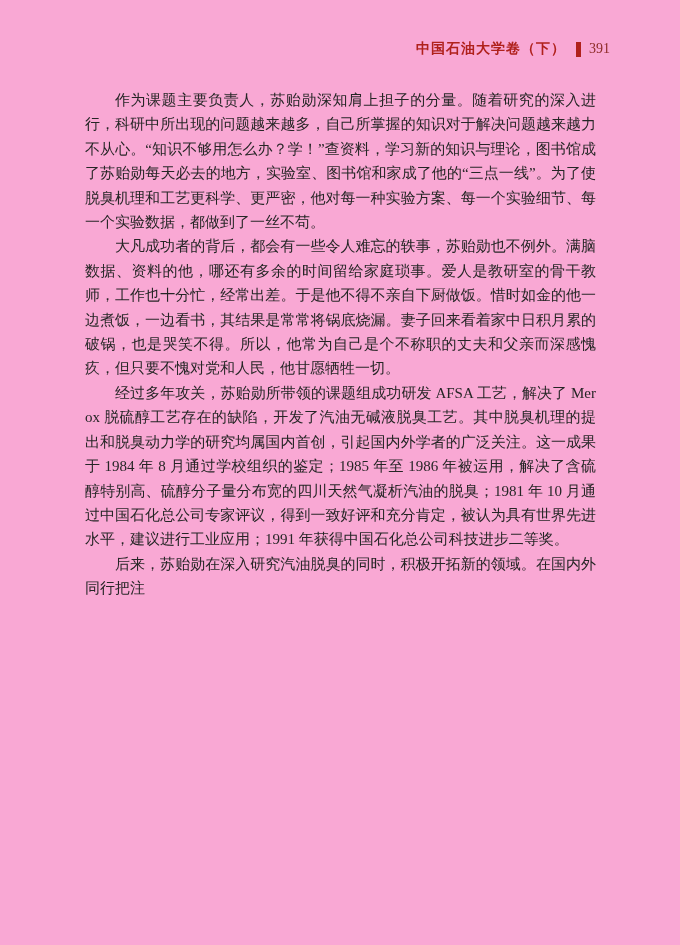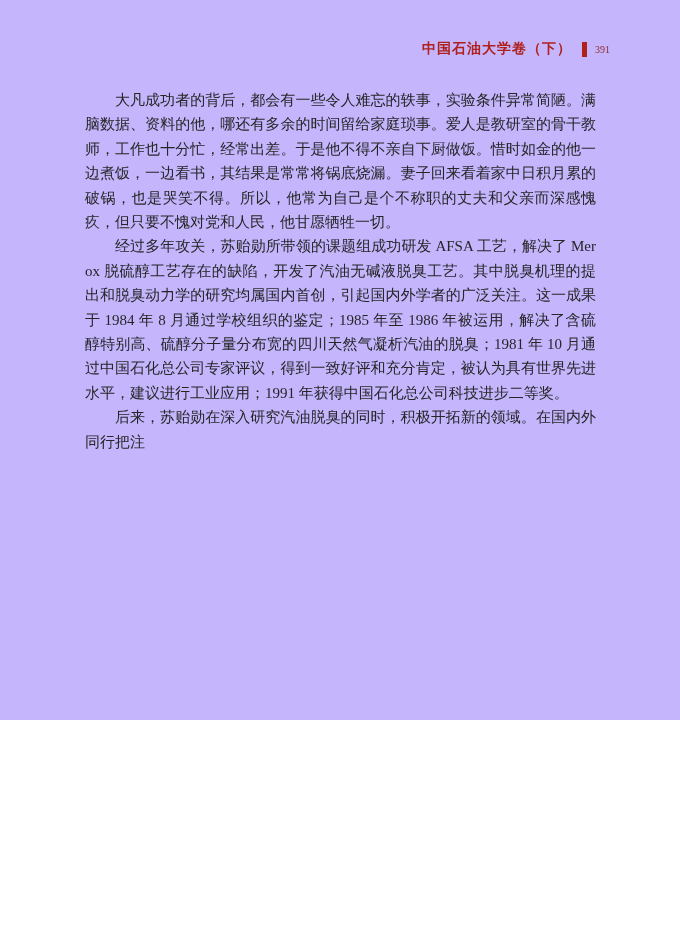--- a/index.html
+++ b/index.html
@@ -3,22 +3,22 @@
 <meta charset="utf-8">
 <style>
   html, body {
     margin: 0;
     padding: 0;
     background: #ffffff;
   }
   .page {
     position: relative;
     width: 680px;
-    height: 720px;
-    background: #c4b5fd;
+    height: 945px;
+    background: #f9a8d4;
     overflow: hidden;
     font-family: "Liberation Serif", "DejaVu Serif", serif;
     text-decoration: underline;
   }
   .running-header {
     position: absolute;
     top: 40px;
     right: 70px;
     display: flex;
     align-items: center;
@@ -29,21 +29,21 @@
   .running-header .header-title {
     font-weight: bold;
   }
   .running-header .header-divider {
     display: inline-block;
     width: 5px;
     height: 15px;
     margin-left: 2px;
   }
   .running-header .header-page-number {
-    font-size: 10px;
+    font-size: 14px;
     letter-spacing: 0;
   }
   .body-text {
     position: absolute;
     left: 85px;
     top: 88px;
     width: 511px;
     color: #262626;
     font-size: 15px;
     line-height: 24.4px;
@@ -62,18 +62,19 @@
 
 <div class="page">
 
   <div class="running-header">
     <span class="header-title" style="color: rgb(176, 33, 28);">中国石油大学卷（下）</span>
     <span class="header-divider" style="background: rgb(176, 33, 28);"></span>
     <span class="header-page-number" style="color: rgb(140, 43, 38);">391</span>
   </div>
 
   <div class="body-text">
-    <p>大凡成功者的背后，都会有一些令人难忘的轶事，实验条件异常简陋。满脑数据、资料的他，哪还有多余的时间留给家庭琐事。爱人是教研室的骨干教师，工作也十分忙，经常出差。于是他不得不亲自下厨做饭。惜时如金的他一边煮饭，一边看书，其结果是常常将锅底烧漏。妻子回来看着家中日积月累的破锅，也是哭笑不得。所以，他常为自己是个不称职的丈夫和父亲而深感愧疚，但只要不愧对党和人民，他甘愿牺牲一切。</p>
+    <p>作为课题主要负责人，苏贻勋深知肩上担子的分量。随着研究的深入进行，科研中所出现的问题越来越多，自己所掌握的知识对于解决问题越来越力不从心。“知识不够用怎么办？学！”查资料，学习新的知识与理论，图书馆成了苏贻勋每天必去的地方，实验室、图书馆和家成了他的“三点一线”。为了使脱臭机理和工艺更科学、更严密，他对每一种实验方案、每一个实验细节、每一个实验数据，都做到了一丝不苟。</p>
+    <p>大凡成功者的背后，都会有一些令人难忘的轶事，苏贻勋也不例外。满脑数据、资料的他，哪还有多余的时间留给家庭琐事。爱人是教研室的骨干教师，工作也十分忙，经常出差。于是他不得不亲自下厨做饭。惜时如金的他一边煮饭，一边看书，其结果是常常将锅底烧漏。妻子回来看着家中日积月累的破锅，也是哭笑不得。所以，他常为自己是个不称职的丈夫和父亲而深感愧疚，但只要不愧对党和人民，他甘愿牺牲一切。</p>
     <p>经过多年攻关，苏贻勋所带领的课题组成功研发 AFSA 工艺，解决了 Merox 脱硫醇工艺存在的缺陷，开发了汽油无碱液脱臭工艺。其中脱臭机理的提出和脱臭动力学的研究均属国内首创，引起国内外学者的广泛关注。这一成果于 1984 年 8 月通过学校组织的鉴定；1985 年至 1986 年被运用，解决了含硫醇特别高、硫醇分子量分布宽的四川天然气凝析汽油的脱臭；1981 年 10 月通过中国石化总公司专家评议，得到一致好评和充分肯定，被认为具有世界先进水平，建议进行工业应用；1991 年获得中国石化总公司科技进步二等奖。</p>
     <p>后来，苏贻勋在深入研究汽油脱臭的同时，积极开拓新的领域。在国内外同行把注</p>
   </div>
 
 </div>
 
 </body></html>

